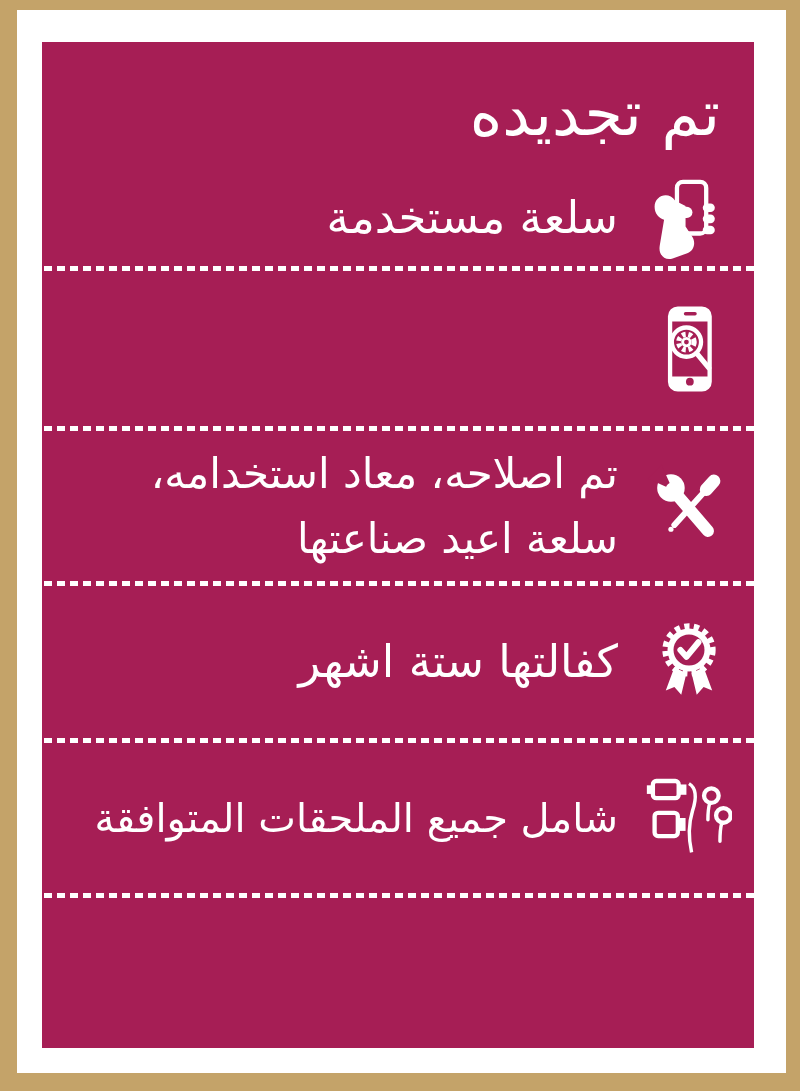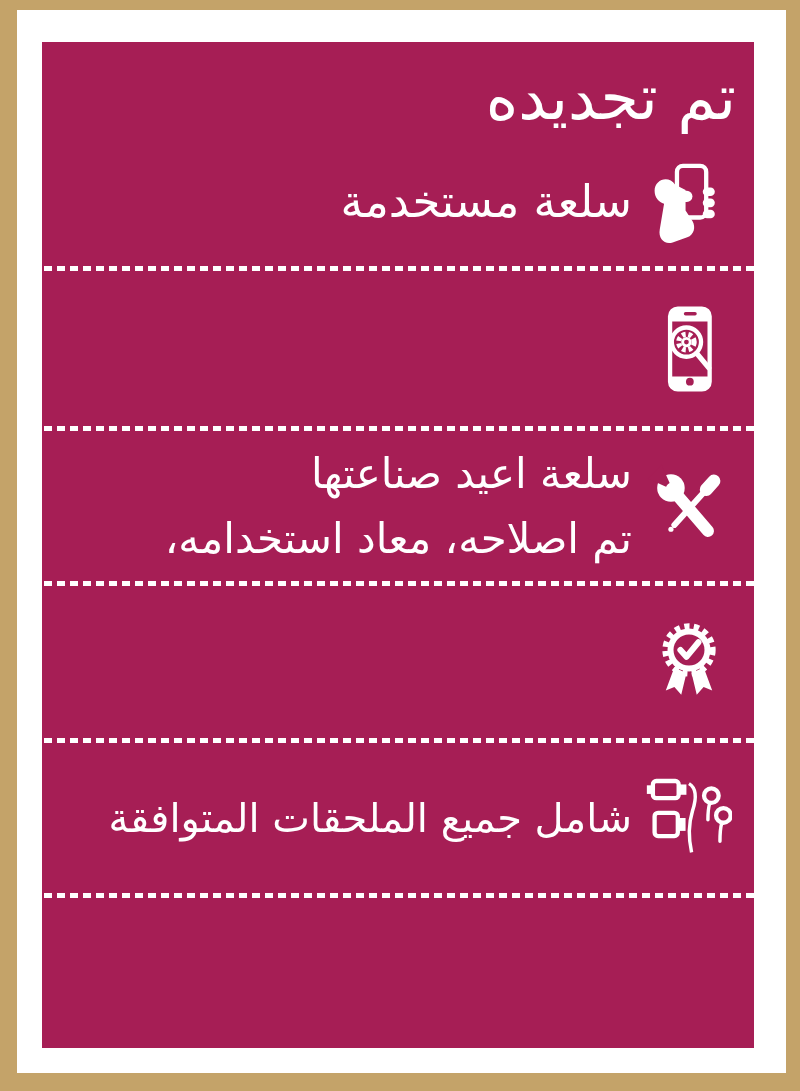--- a/index.html
+++ b/index.html
@@ -42,34 +42,34 @@
     background-image: repeating-linear-gradient(to left, #fff 0 8px, transparent 8px 13px);
   }
   .seg { flex: none; position: relative; }
   .seg-1 { height: 224px; display: flex; flex-direction: column; }
   .seg-2 { height: 155px; }
   .seg-3 { height: 150px; }
   .seg-4 { height: 152px; }
   .seg-5 { height: 150px; }
   .seg-6 { height: 150px; }
   .title {
-    margin: 0;
+    margin: 16px;
     padding: 16px 18px 0 0;
     font-size: 62px;
     font-weight: normal;
     line-height: 1.3;
     text-align: start;
     white-space: nowrap;
   }
   .row {
     height: 100%;
     display: flex;
     align-items: center;
     padding: 0 22px 0 18px;
-    gap: 14px;
+    gap: 28px;
   }
   .seg-1 .row { flex: 1 1 auto; height: auto; }
   .icon {
     flex: none;
     width: 86px; height: 86px;
     display: flex; align-items: center; justify-content: center;
   }
   .icon svg { width: 100%; height: 100%; display: block; }
   .icon.tall { height: 98px; }
   .label {
@@ -134,40 +134,41 @@
           <svg viewBox="0 0 100 100" aria-hidden="true">
             <circle cx="29" cy="29" r="16" fill="#fff"></circle>
             <polygon points="31,31 2,18 18,2" fill="var(--panel)"></polygon>
             <line x1="30" y1="30" x2="72" y2="79" stroke="#fff" stroke-width="14" stroke-linecap="round"></line>
             <line x1="79" y1="21" x2="70" y2="31" stroke="#fff" stroke-width="15" stroke-linecap="round"></line>
             <line x1="71" y1="30" x2="33" y2="72" stroke="#fff" stroke-width="7" stroke-linecap="round"></line>
             <circle cx="29" cy="77" r="3" fill="#fff"></circle>
           </svg>
         </span>
         <span class="label two-line">
+          <div>تم اصلاحه، معاد استخدامه،</div>
           <div>سلعة اعيد صناعتها</div>
-          <div>تم اصلاحه، معاد استخدامه،</div>
         </span>
       </div>
     </div>
 
     <div class="divider"></div>
 
     <div class="seg seg-4">
       <div class="row">
         <span class="icon">
           <svg viewBox="0 0 100 100" aria-hidden="true">
             <polygon points="33,56 47,63 41,88 33,79 23,83" fill="#fff"></polygon>
             <polygon points="67,56 53,63 59,88 67,79 77,83" fill="#fff"></polygon>
             <circle cx="50" cy="36" r="25" fill="#fff"></circle>
             <circle cx="50" cy="36" r="27" fill="none" stroke="#fff" stroke-width="8" stroke-dasharray="6 5"></circle>
             <circle cx="50" cy="36" r="18" fill="var(--panel)"></circle>
             <polyline points="40,36 47,44 61,27" fill="none" stroke="#fff" stroke-width="7" stroke-linecap="round" stroke-linejoin="round"></polyline>
           </svg>
         </span>
+        <span class="label">كفالتها ستة اشهر</span>
       </div>
     </div>
 
     <div class="divider"></div>
 
     <div class="seg seg-5">
       <div class="row">
         <span class="icon tall">
           <svg viewBox="0 0 100 100" aria-hidden="true">
             <rect x="8" y="7" width="30" height="20" rx="4" fill="none" stroke="#fff" stroke-width="5"></rect>

